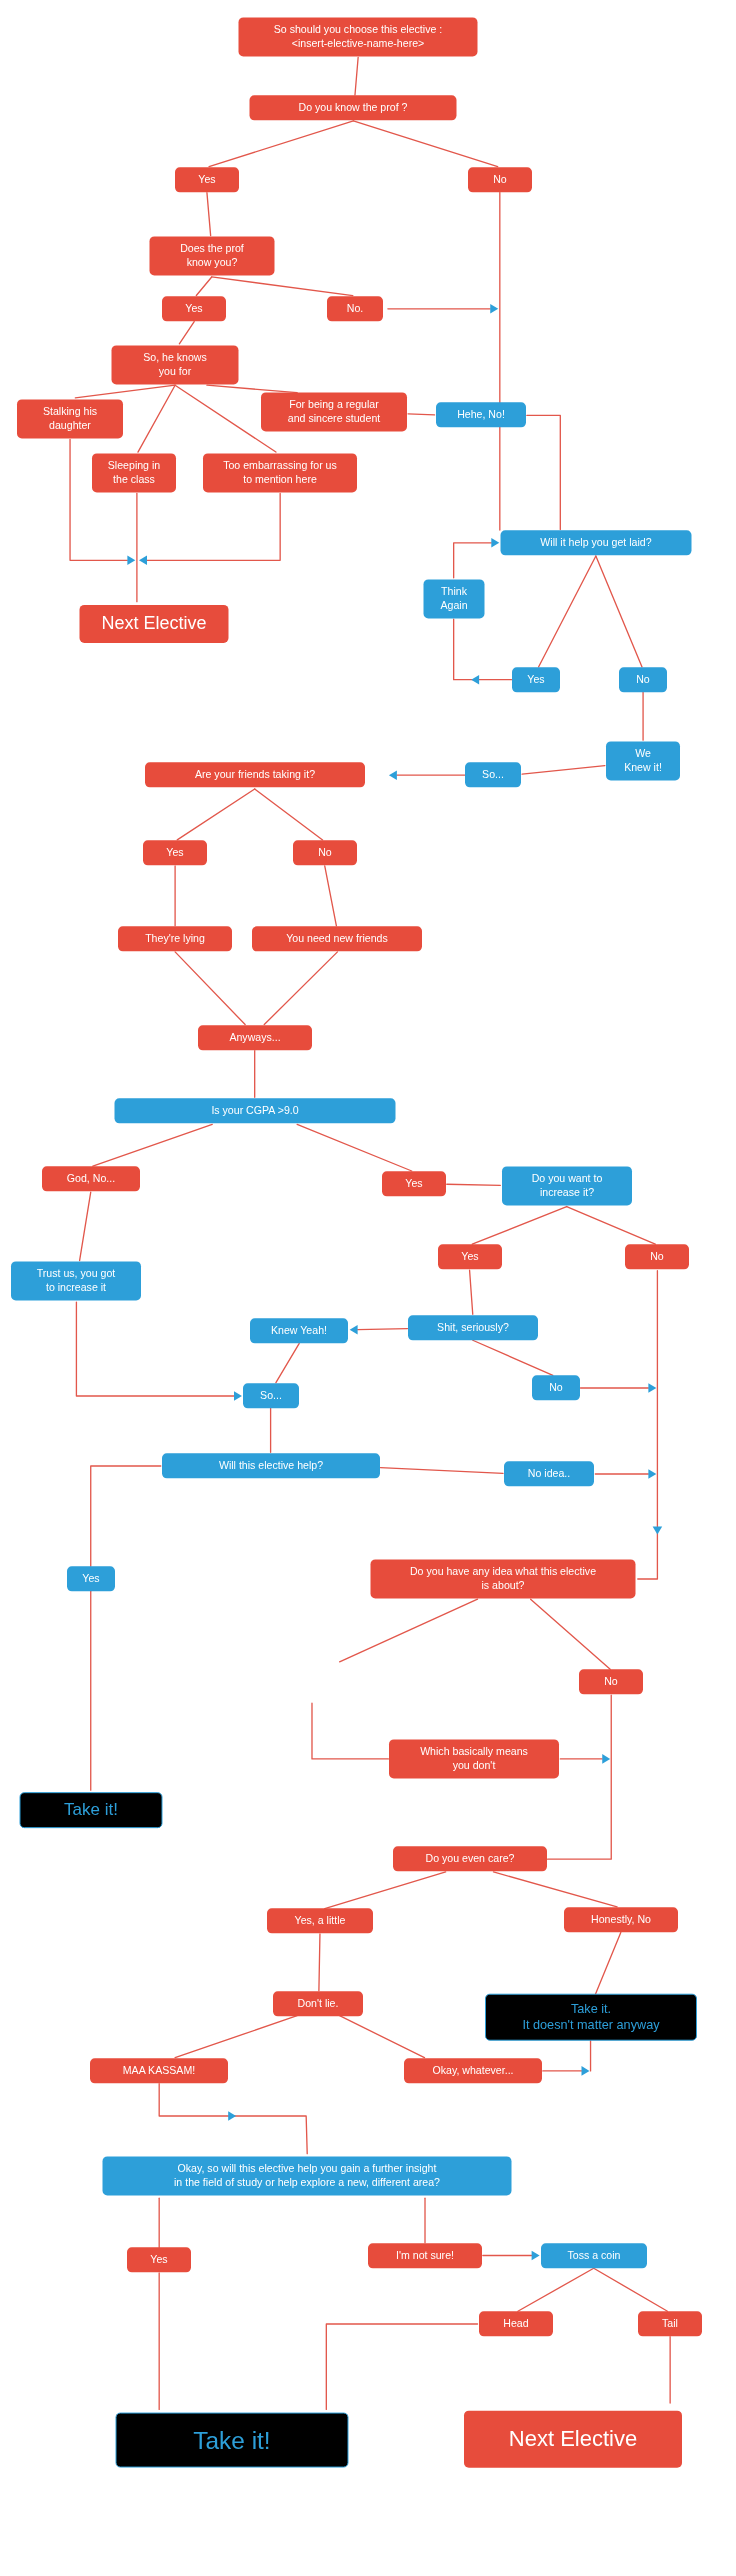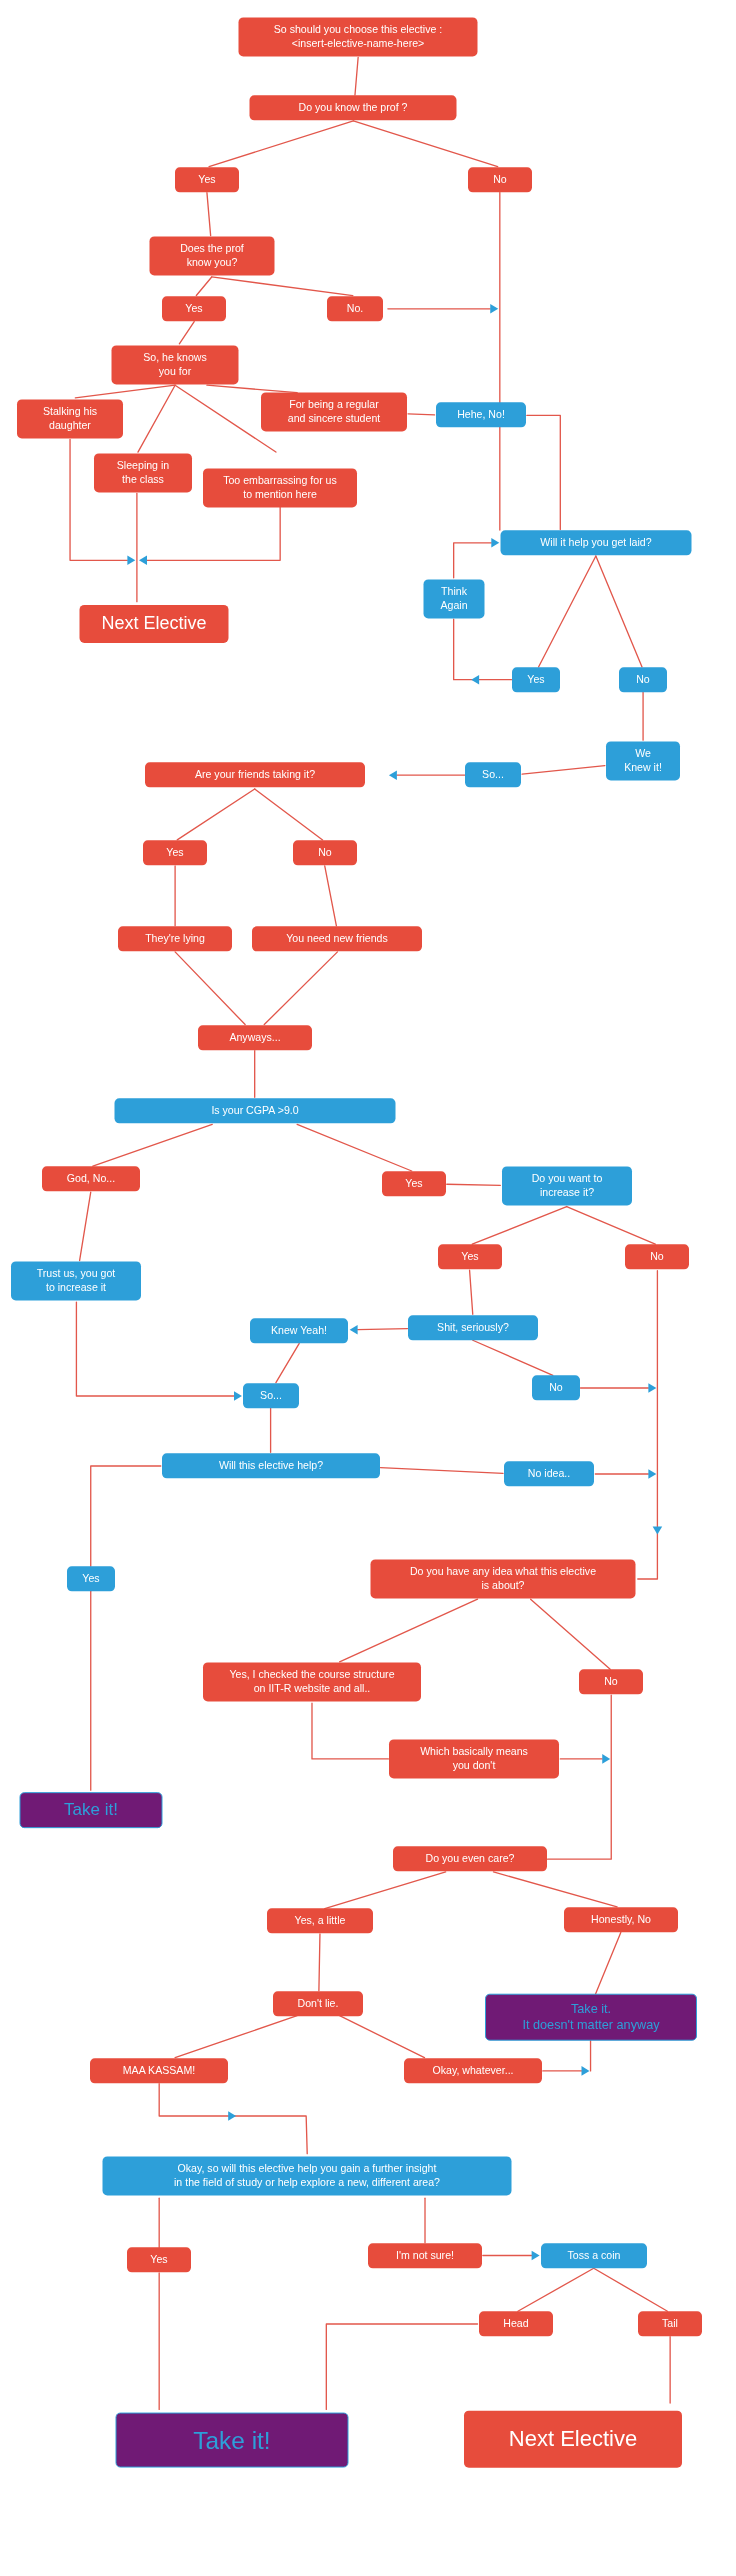--- a/index.html
+++ b/index.html
@@ -15,21 +15,21 @@
     background: #e74c3c;
     color: #ffffff;
     border-radius: 4.8px;
     padding: 5.8px 7.4px;
     font-size: 10.6px;
     line-height: 1.3;
     text-align: center;
     white-space: pre-line;
   }
   .node.blue { background: #2d9fd9; }
-  .node.outline { background: #701a75; border: 1.1px solid #2d9fd9; color: #2d9fd9; }
+  .node.outline { background: #000000; border: 1.1px solid #2d9fd9; color: #2d9fd9; }
 </style>
 </head>
 <body>
 
 <div class="canvas">
 
   <svg class="edges" viewBox="0 0 1389 4855" xmlns="http://www.w3.org/2000/svg">
     <g>
       <path class="line" d="M 675,108 L 669,179"></path>
       <path class="line" d="M 666,228 L 394,314"></path>
@@ -129,23 +129,23 @@
   <div class="node" style="left:207px; top:180px; width:64px">Yes</div>
   <div class="node" style="left:500px; top:180px; width:64px">No</div>
   <div class="node" style="left:212px; top:256px; width:125px">Does the prof
 know you?</div>
   <div class="node" style="left:194px; top:309px; width:64px">Yes</div>
   <div class="node" style="left:355px; top:309px; width:56px">No.</div>
   <div class="node" style="left:175px; top:365px; width:127px">So, he knows
 you for</div>
   <div class="node" style="left:70px; top:419px; width:106px">Stalking his
 daughter</div>
-  <div class="node" style="left:143px; top:473px; width:98px">Sleeping in
+  <div class="node" style="left:134px; top:473px; width:84px">Sleeping in
 the class</div>
-  <div class="node" style="left:280px; top:488px; width:154px">Too embarrassing for us
+  <div class="node" style="left:280px; top:473px; width:154px">Too embarrassing for us
 to mention here</div>
   <div class="node" style="left:334px; top:412px; width:146px">For being a regular
 and sincere student</div>
   <div class="node blue" style="left:481px; top:415px; width:90px">Hehe, No!</div>
   <div class="node blue" style="left:596px; top:543px; width:191px">Will it help you get laid?</div>
   <div class="node blue" style="left:454px; top:599px; width:61px">Think
 Again</div>
   <div class="node" style="left:154px; top:624px; width:149px; font-size:18px; padding:7.4px 5.3px">Next Elective</div>
   <div class="node blue" style="left:536px; top:680px; width:48px">Yes</div>
   <div class="node blue" style="left:643px; top:680px; width:48px">No</div>
@@ -169,22 +169,20 @@
   <div class="node" style="left:657px; top:1257px; width:64px">No</div>
   <div class="node blue" style="left:299px; top:1331px; width:98px">Knew Yeah!</div>
   <div class="node blue" style="left:473px; top:1328px; width:130px">Shit, seriously?</div>
   <div class="node blue" style="left:556px; top:1388px; width:48px">No</div>
   <div class="node blue" style="left:271px; top:1396px; width:56px">So...</div>
   <div class="node blue" style="left:271px; top:1466px; width:218px">Will this elective help?</div>
   <div class="node blue" style="left:549px; top:1474px; width:90px">No idea..</div>
   <div class="node blue" style="left:91px; top:1579px; width:48px">Yes</div>
   <div class="node" style="left:503px; top:1579px; width:265px">Do you have any idea what this elective
 is about?</div>
-  <div class="node" style="left:312px; top:1682px; width:218px">Yes, I checked the course structure
-on IIT-R website and all..</div>
   <div class="node" style="left:611px; top:1682px; width:64px">No</div>
   <div class="node" style="left:474px; top:1759px; width:170px">Which basically means
 you don't</div>
   <div class="node outline" style="left:91px; top:1810px; width:143px; font-size:17px">Take it!</div>
   <div class="node" style="left:470px; top:1859px; width:154px">Do you even care?</div>
   <div class="node" style="left:320px; top:1921px; width:106px">Yes, a little</div>
   <div class="node" style="left:621px; top:1920px; width:114px">Honestly, No</div>
   <div class="node" style="left:318px; top:2004px; width:90px">Don't lie.</div>
   <div class="node outline" style="left:591px; top:2017px; width:212px; font-size:12.7px">Take it.
 It doesn't matter anyway</div>

